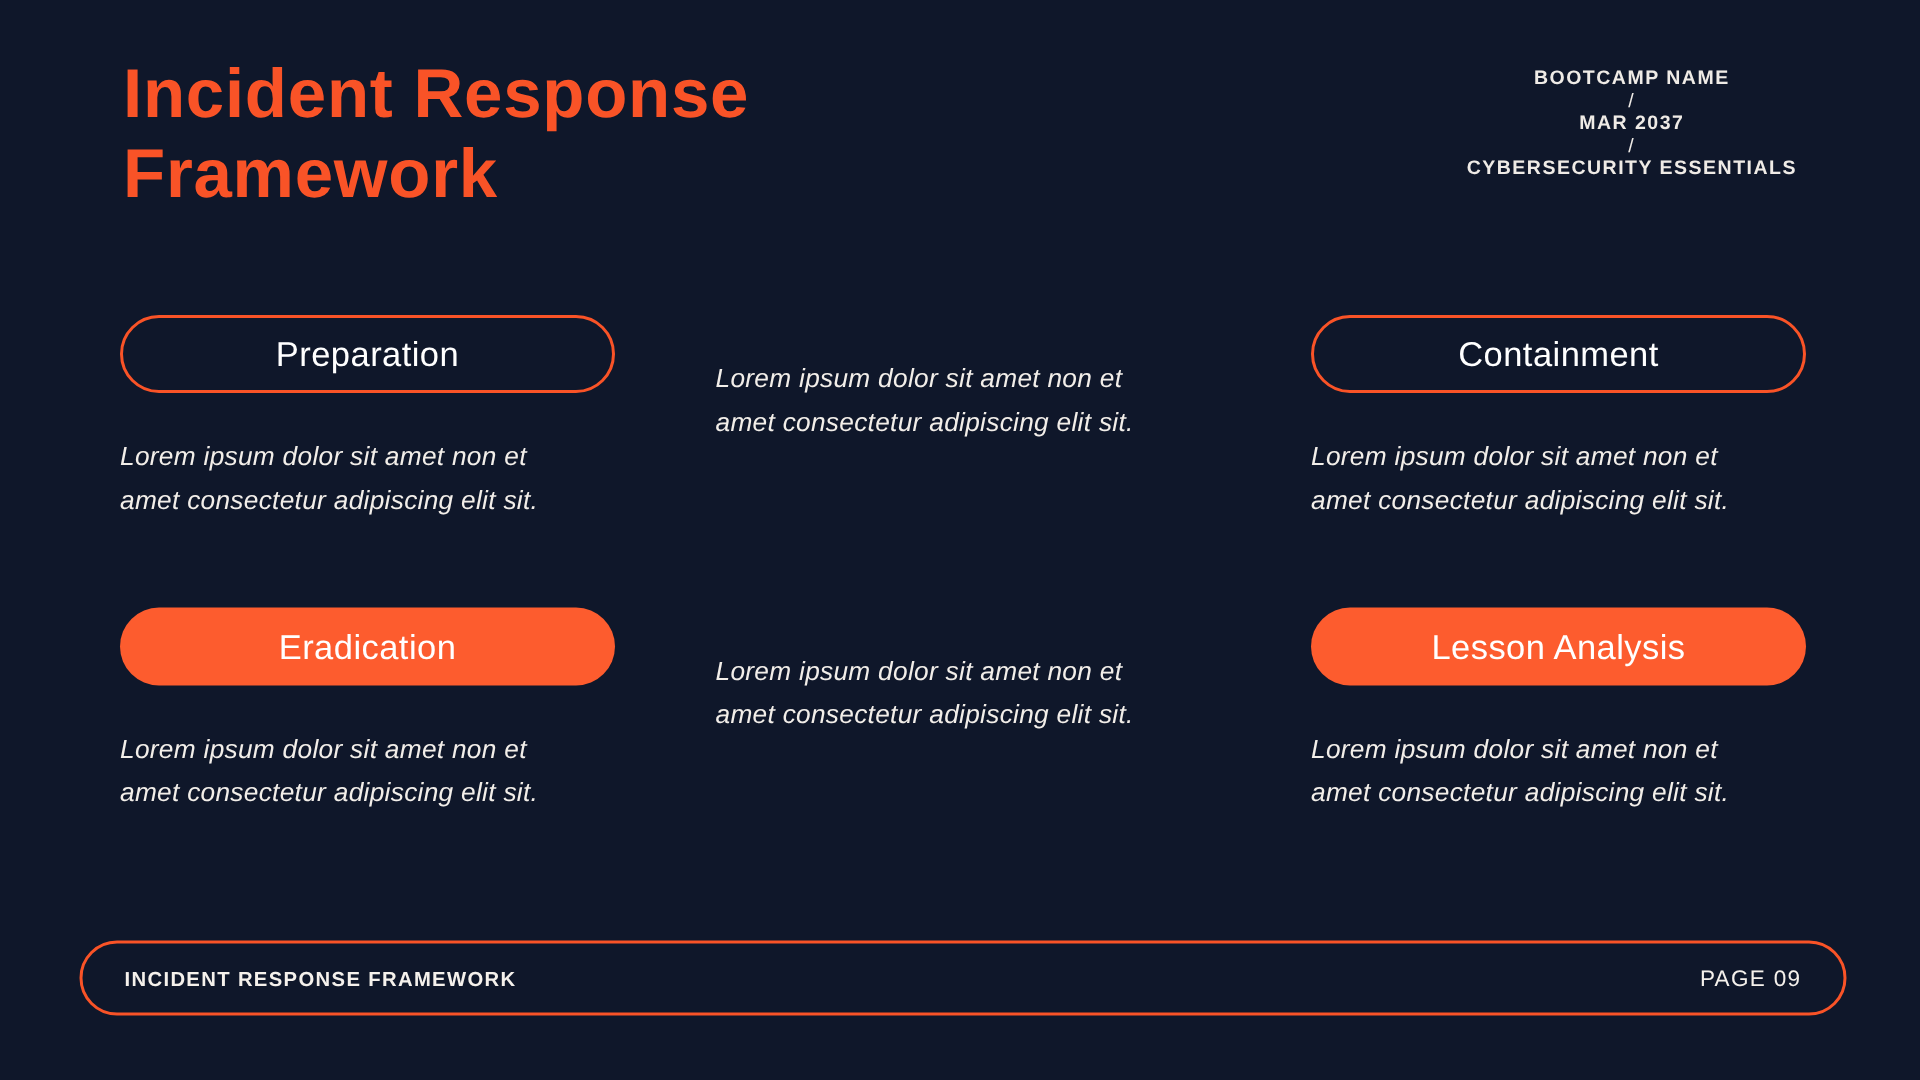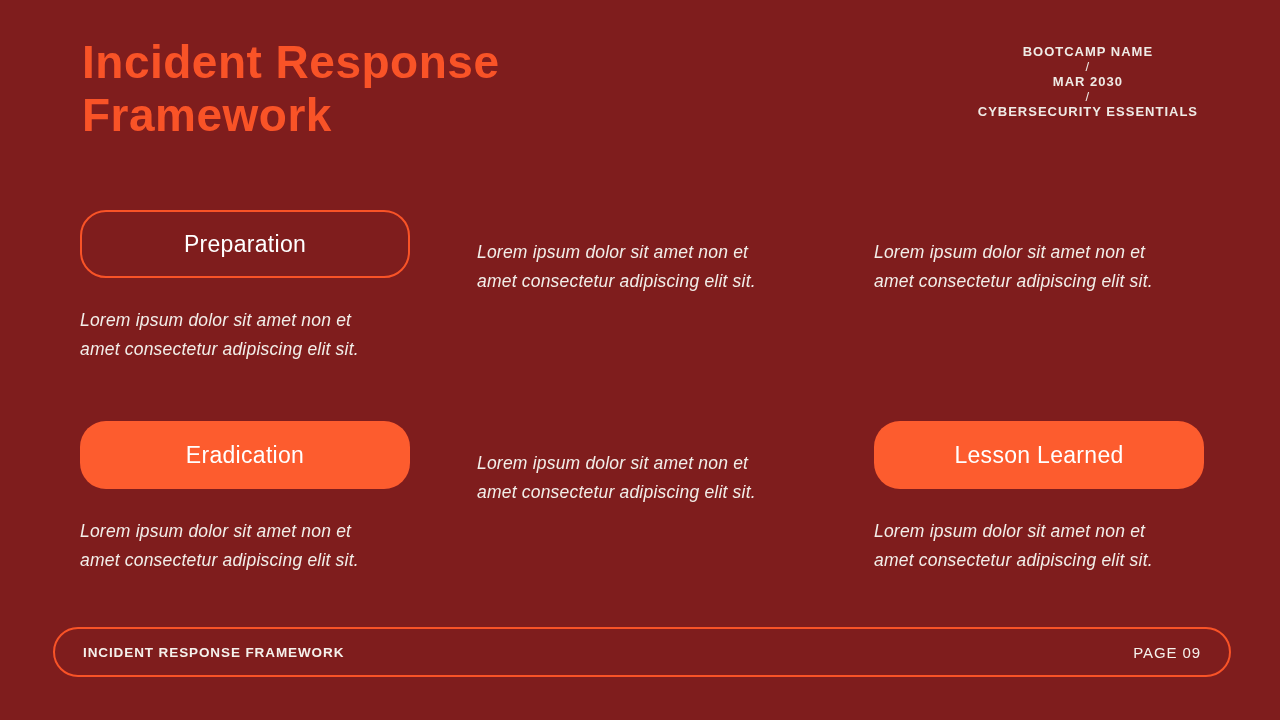--- a/index.html
+++ b/index.html
@@ -5,21 +5,21 @@
   * { margin: 0; padding: 0; box-sizing: border-box; }
   html, body {
     width: 1280px; height: 720px;
     background: #040404;
     font-family: "Liberation Sans", sans-serif;
     overflow: hidden;
   }
   .slide {
     position: relative;
     width: 1280px; height: 720px;
-    background: #7f1d1d;
+    background: #0f172a;
   }
   
   .header {
     position: absolute;
     top: 36px; left: 82px; right: 82px;
     display: flex;
     justify-content: space-between;
     align-items: flex-start;
   }
   .page-title {
@@ -50,21 +50,21 @@
   .grid {
     position: absolute;
     top: 210px; left: 80px;
     display: grid;
     grid-template-columns: repeat(3, 330px);
     column-gap: 67px;
     row-gap: 57px;
   }
   .card { width: 330px; }
   .pill {
-    height: 68px;
+    height: 52px;
     border-radius: 26px;
     display: flex;
     align-items: center;
     justify-content: center;
     font-size: 23px;
     font-weight: 500;
     letter-spacing: 0.3px;
     color: #FFFFFF;
   }
   .pill.outline {
@@ -111,21 +111,21 @@
 </head>
 <body>
 
 <div class="slide">
 
   <div class="header">
     <div class="page-title">Incident Response Framework</div>
     <div class="meta">
       <span>BOOTCAMP NAME</span>
       <span class="sep">/</span>
-      <span>MAR 2030</span>
+      <span>MAR 2037</span>
       <span class="sep">/</span>
       <span>CYBERSECURITY ESSENTIALS</span>
     </div>
   </div>
 
   <div class="grid">
 
     <div class="card">
       <div class="pill outline">Preparation</div>
       <div class="card-body">
@@ -135,20 +135,21 @@
     </div>
 
     <div class="card">
       <div class="card-body">
         <span>Lorem ipsum dolor sit amet non et</span>
         <span>amet consectetur adipiscing elit sit.</span>
       </div>
     </div>
 
     <div class="card">
+      <div class="pill outline">Containment</div>
       <div class="card-body">
         <span>Lorem ipsum dolor sit amet non et</span>
         <span>amet consectetur adipiscing elit sit.</span>
       </div>
     </div>
 
     <div class="card">
       <div class="pill filled">Eradication</div>
       <div class="card-body">
         <span>Lorem ipsum dolor sit amet non et</span>
@@ -157,21 +158,21 @@
     </div>
 
     <div class="card">
       <div class="card-body">
         <span>Lorem ipsum dolor sit amet non et</span>
         <span>amet consectetur adipiscing elit sit.</span>
       </div>
     </div>
 
     <div class="card">
-      <div class="pill filled">Lesson Learned</div>
+      <div class="pill filled">Lesson Analysis</div>
       <div class="card-body">
         <span>Lorem ipsum dolor sit amet non et</span>
         <span>amet consectetur adipiscing elit sit.</span>
       </div>
     </div>
 
   </div>
 
   <div class="footer">
     <div class="footer-left">INCIDENT RESPONSE FRAMEWORK</div>

